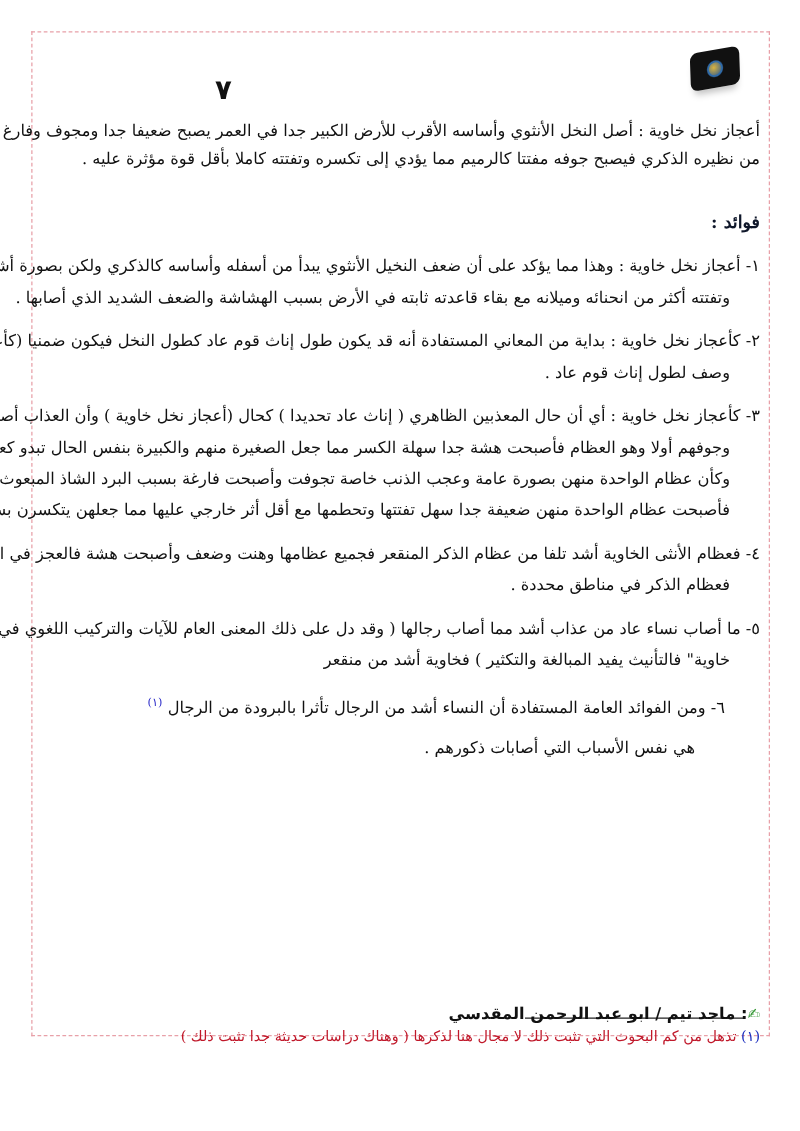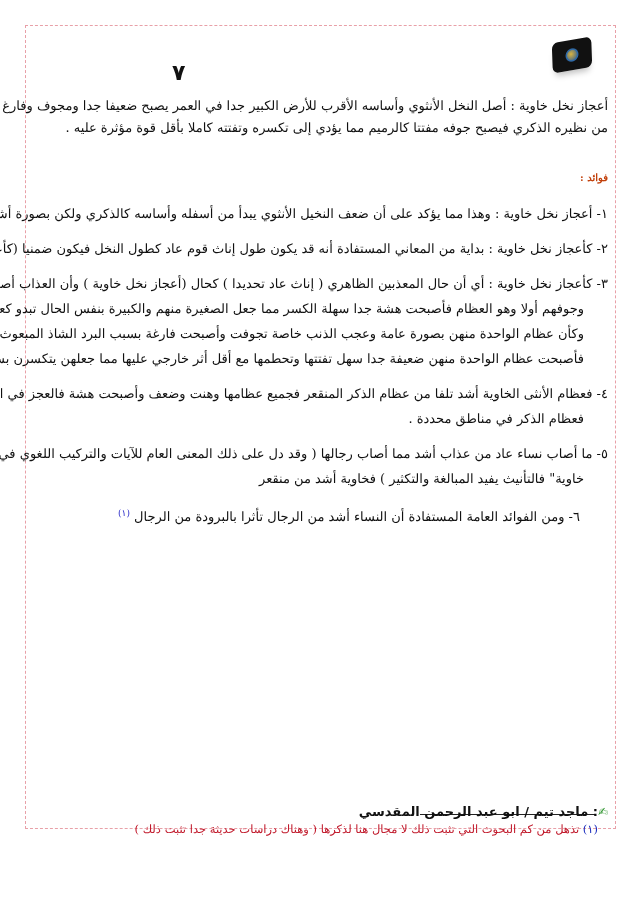--- a/index.html
+++ b/index.html
@@ -27,32 +27,32 @@
     }
     .content {
       position: absolute; left: 30px; right: 32px; top: 95px;
       direction: rtl; text-align: right;
       font-size: 13px; line-height: 22px;
     }
     .para { margin: 0; }
     .line { display: block; white-space: nowrap; }
     .gap-s { height: 10px; }
     .heading {
-      color: #c2410c; font-weight: bold; font-size: 10px; margin: 0;
+      color: #0f172a; font-weight: bold; font-size: 14px; margin: 0;
     }
     .item { margin: 0; }
     .item .line { height: 25px; line-height: 25px; }
     .item .cont { padding-right: 24px; }
     .indent { padding-right: 28px; }
     .fn-ref { color: #2a2ac8; font-size: 9px; vertical-align: super; }
     .footnote-rule {
       position: absolute; left: 420px; top: 814px; width: 175px; height: 1px; background: #222;
     }
     .footnote {
-      position: absolute; right: 42px; top: 822px; direction: rtl;
+      position: absolute; right: 32px; top: 822px; direction: rtl;
       font-size: 11.5px; color: #c0182a; white-space: nowrap;
     }
     .footnote .num { color: #1d2fbf; }
     .author {
       position: absolute; right: 32px; top: 804px; direction: rtl;
       font-family: "DejaVu Sans", sans-serif; font-weight: bold; font-size: 13px;
       white-space: nowrap; color: #111;
     }
     .author .pen { color: #3a9a3a; font-size: 12px; }
   </style>
@@ -72,25 +72,27 @@
     <span class="line">أعجاز نخل خاوية : أصل النخل الأنثوي وأساسه الأقرب للأرض الكبير جدا في العمر يصبح ضعيفا جدا ومجوف وفارغ من الداخل أكثر</span>
     <span class="line">من نظيره الذكري فيصبح جوفه مفتتا كالرميم مما يؤدي إلى تكسره وتفتته كاملا بأقل قوة مؤثرة عليه .</span>
   </p>
 
   <div style="height:28px"></div>
   <p class="heading">فوائد :</p>
   <div style="height:12px"></div>
 
   <div class="item">
     <span class="line">١- أعجاز نخل خاوية : وهذا مما يؤكد على أن ضعف النخيل الأنثوي يبدأ من أسفله وأساسه كالذكري ولكن بصورة أشد فيكون كسره</span>
+    <span class="line cont">وتفتته أكثر من انحنائه وميلانه مع بقاء قاعدته ثابته في الأرض بسبب الهشاشة والضعف الشديد الذي أصابها .</span>
   </div>
   <div class="gap-s"></div>
 
   <div class="item">
     <span class="line">٢- كأعجاز نخل خاوية : بداية من المعاني المستفادة أنه قد يكون طول إناث قوم عاد كطول النخل فيكون ضمنيا (كأعجاز نخل خاوية )</span>
+    <span class="line cont">وصف لطول إناث قوم عاد .</span>
   </div>
   <div class="gap-s"></div>
 
   <div class="item">
     <span class="line">٣- كأعجاز نخل خاوية : أي أن حال المعذبين الظاهري ( إناث عاد تحديدا ) كحال (أعجاز نخل خاوية ) وأن العذاب أصاب أصولهم</span>
     <span class="line cont">وجوفهم أولا وهو العظام فأصبحت هشة جدا سهلة الكسر مما جعل الصغيرة منهم والكبيرة بنفس الحال تبدو كعجوزة ضعيفة جدا</span>
     <span class="line cont">وكأن عظام الواحدة منهن بصورة عامة وعجب الذنب خاصة تجوفت وأصبحت فارغة بسبب البرد الشاذ المبعوث عذابا عليهم</span>
     <span class="line cont">فأصبحت عظام الواحدة منهن ضعيفة جدا سهل تفتتها وتحطمها مع أقل أثر خارجي عليها مما جعلهن يتكسرن بسهولة .</span>
   </div>
   <div class="gap-s"></div>
@@ -106,20 +108,21 @@
     <span class="line cont">خاوية" فالتأنيث يفيد المبالغة والتكثير ) فخاوية أشد من منقعر</span>
   </div>
   <div class="gap-s"></div>
 
   <div class="item indent">
     <span class="line"><span>٦- ومن الفوائد العامة المستفادة أن النساء أشد من الرجال تأثرا بالبرودة من الرجال</span> <span class="fn-ref">(١)</span></span>
   </div>
   <div class="gap-s"></div>
 
   <div class="item indent">
+    <span class="line cont">هي نفس الأسباب التي أصابات ذكورهم .</span>
   </div>
 </div>
 
 <div class="footnote-rule"></div>
 
 <div class="footnote">
   <span class="num">(١)</span>
   <span>تذهل من كم البحوث التي تثبت ذلك لا مجال هنا لذكرها ( وهناك دراسات حديثة جدا تثبت ذلك )</span>
 </div>
 

